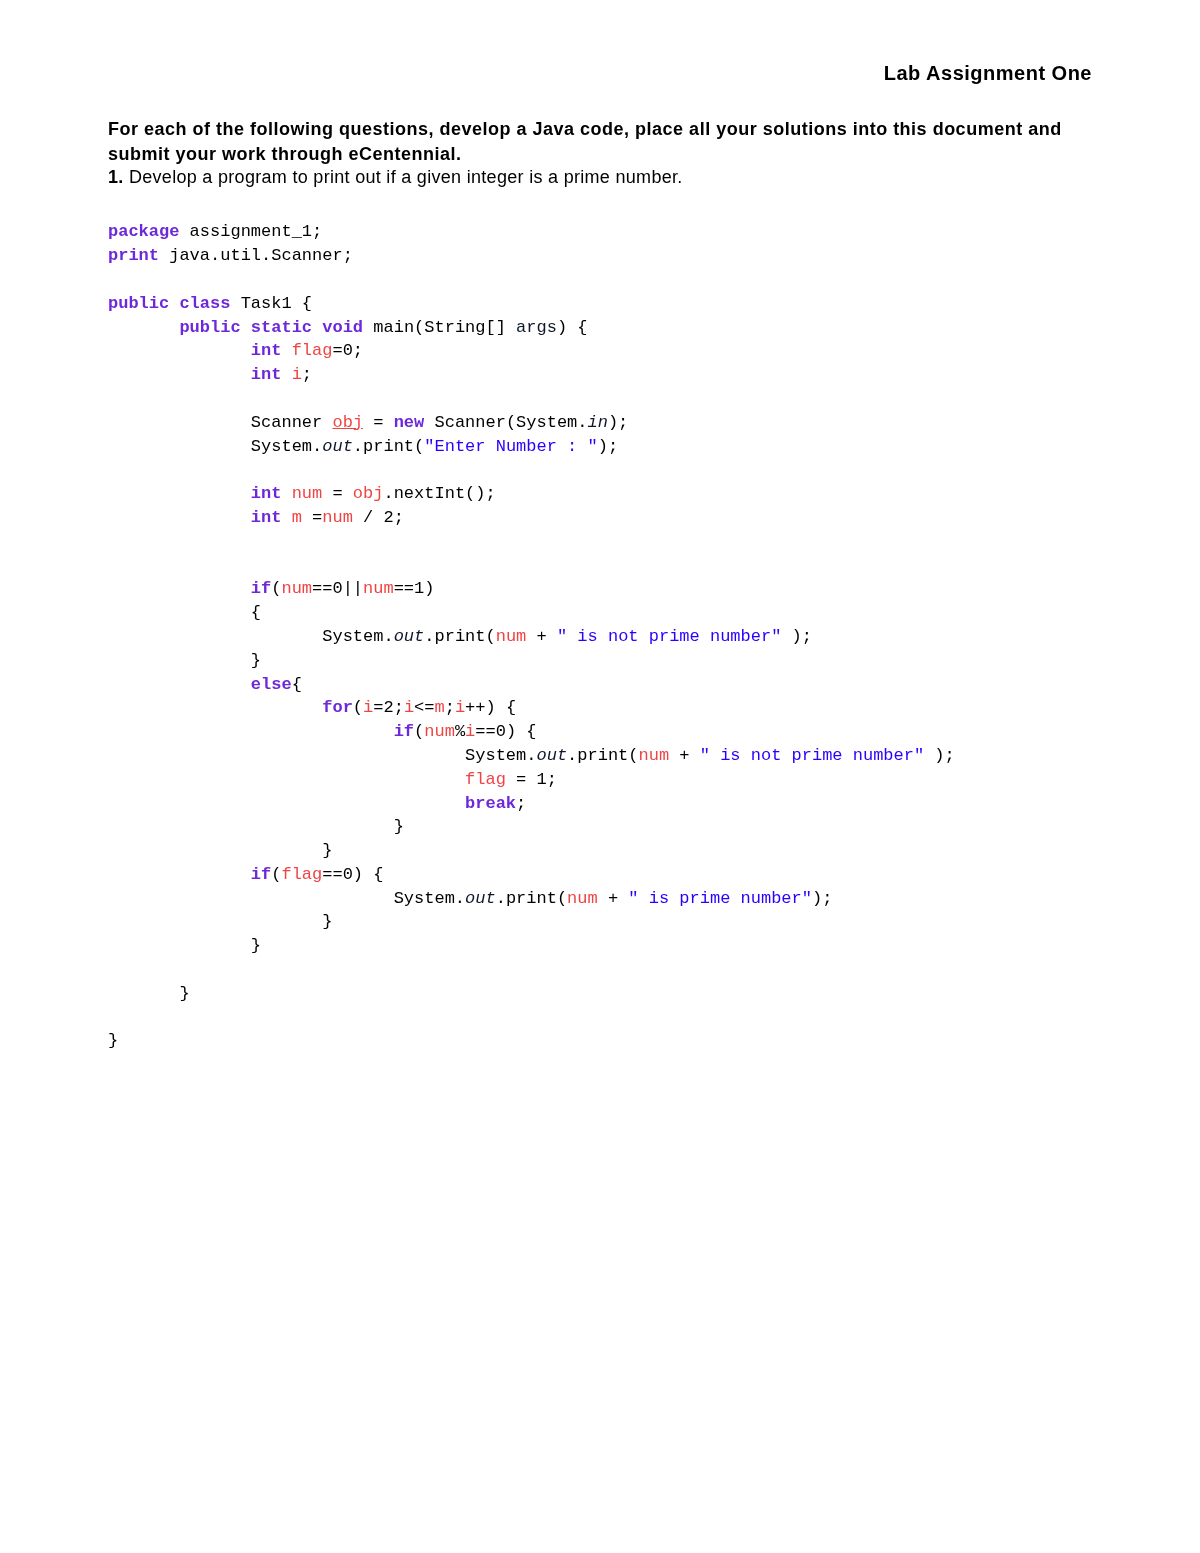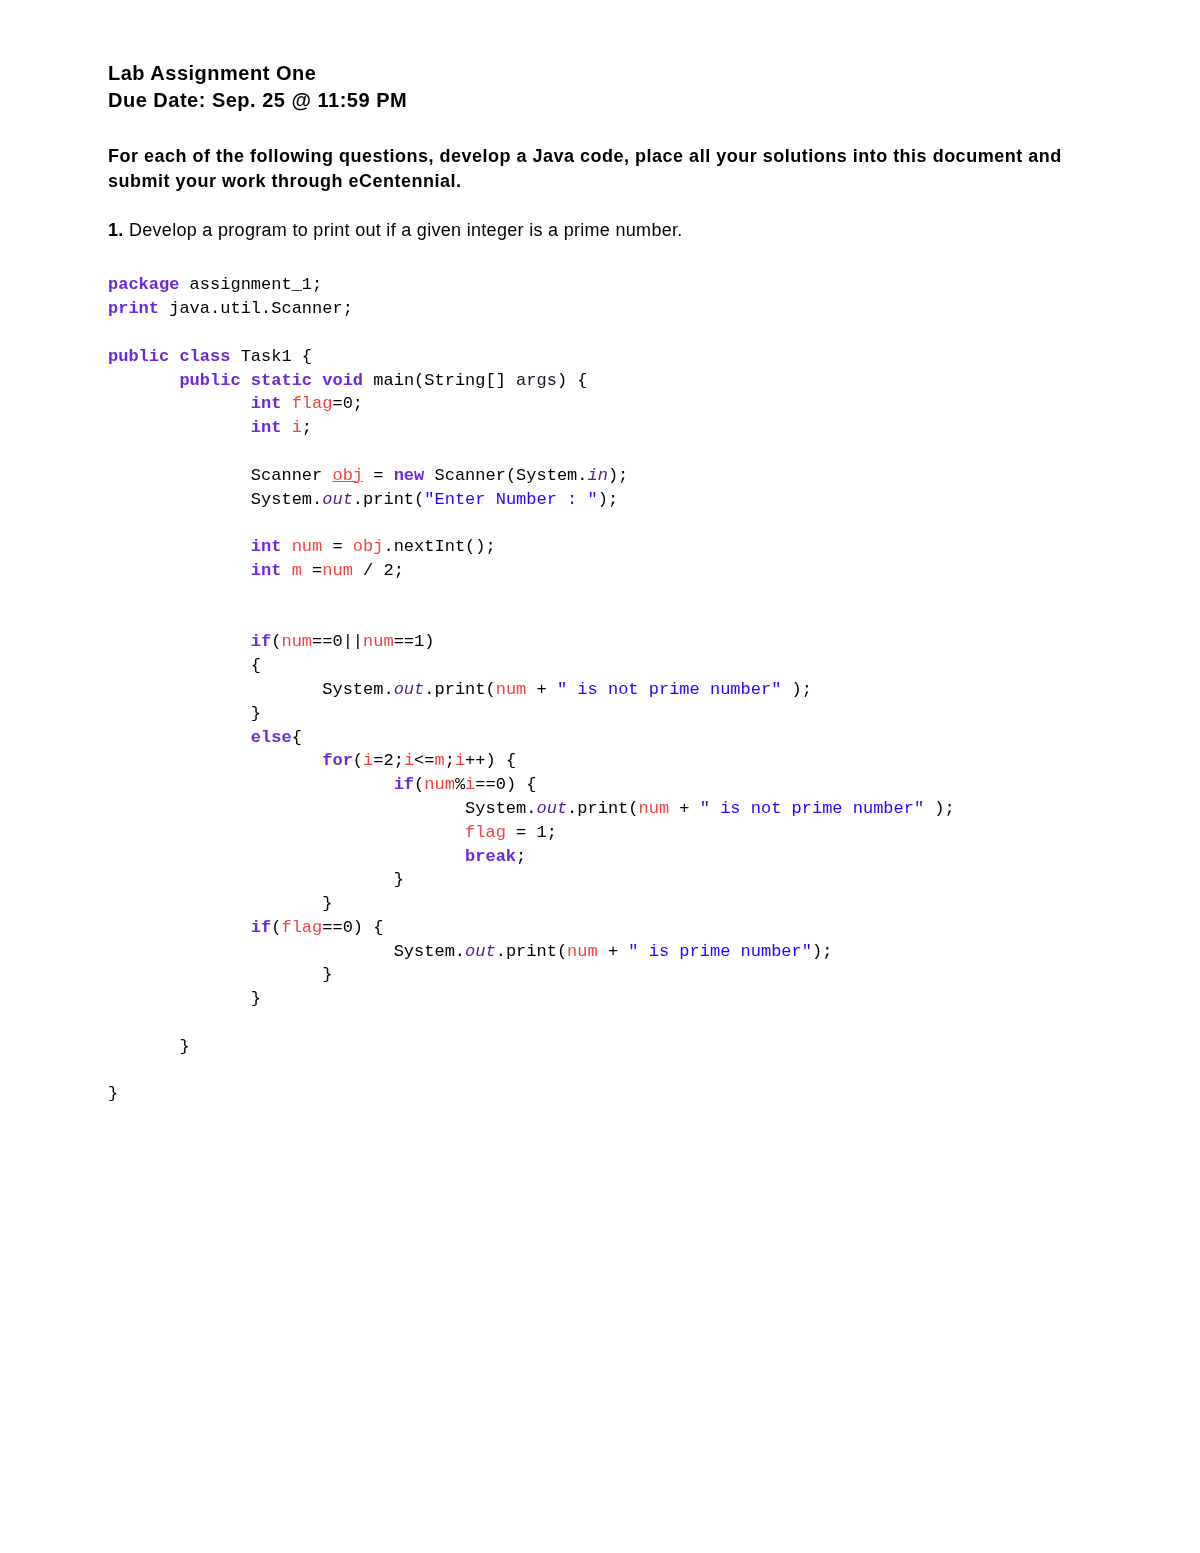--- a/index.html
+++ b/index.html
@@ -8,35 +8,34 @@
       box-sizing: border-box;
     }
     body {
       background: #ffffff;
       font-family: Verdana, Geneva, sans-serif;
       width: 1200px;
       padding: 60px 108px;
       color: #000000;
     }
     .header {
-      text-align: left;
+      text-align: right;
       margin-bottom: 30px;
     }
     .header-line {
       font-weight: bold;
       font-size: 20px;
       letter-spacing: 0.5px;
       line-height: 1.35;
     }
     .instructions {
       font-weight: bold;
       font-size: 18px;
       letter-spacing: 0.5px;
       line-height: 1.4;
-      margin-bottom: 26px;
     }
     .question {
       font-size: 18px;
       letter-spacing: 0.3px;
       margin-bottom: 32px;
     }
     .question-num {
       font-weight: bold;
     }
     .code-block {
@@ -47,39 +46,38 @@
       letter-spacing: 0;
     }
     .kw {
       color: #6d28d9;
       font-weight: bold;
     }
     .str {
       color: #2a00ff;
     }
     .field {
-      color: #4c1d95;
+      color: #0f172a;
       font-style: italic;
     }
     .warn {
       color: #ef4444;
     }
     .param {
       color: #0f172a;
     }
     .underline {
       text-decoration: underline;
     }
   </style>
 </head>
 <body>
 
 <div class="header">
   <div class="header-line">Lab Assignment One</div>
-  <div class="header-line">Due Date: Sep. 25 @ 11:59 PM</div>
 </div>
 
 <div class="instructions">For each of the following questions, develop a Java code, place all your solutions into this document and submit your work through eCentennial.</div>
 
 <div class="question">
   <span class="question-num">1.</span><span> Develop a program to print out if a given integer is a prime number.</span>
 </div>
 
 <div class="code-block"><span class="kw">package</span><span> assignment_1;</span>
 <span class="kw">print</span><span> java.util.Scanner;</span>

